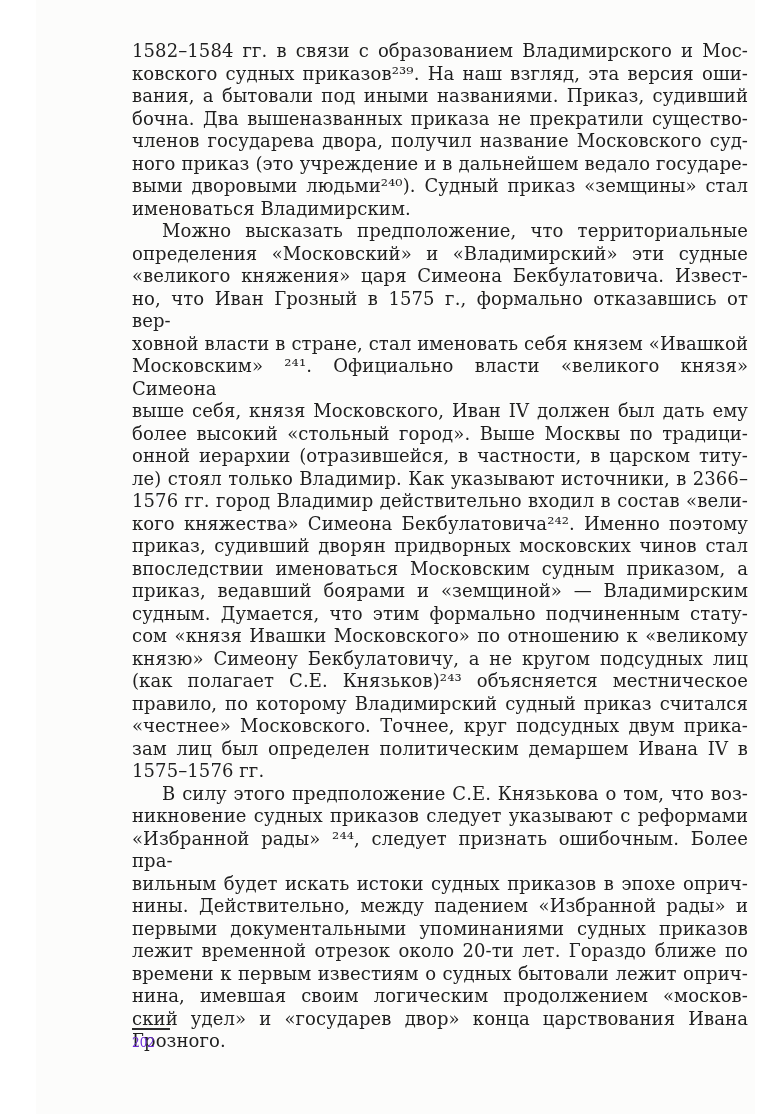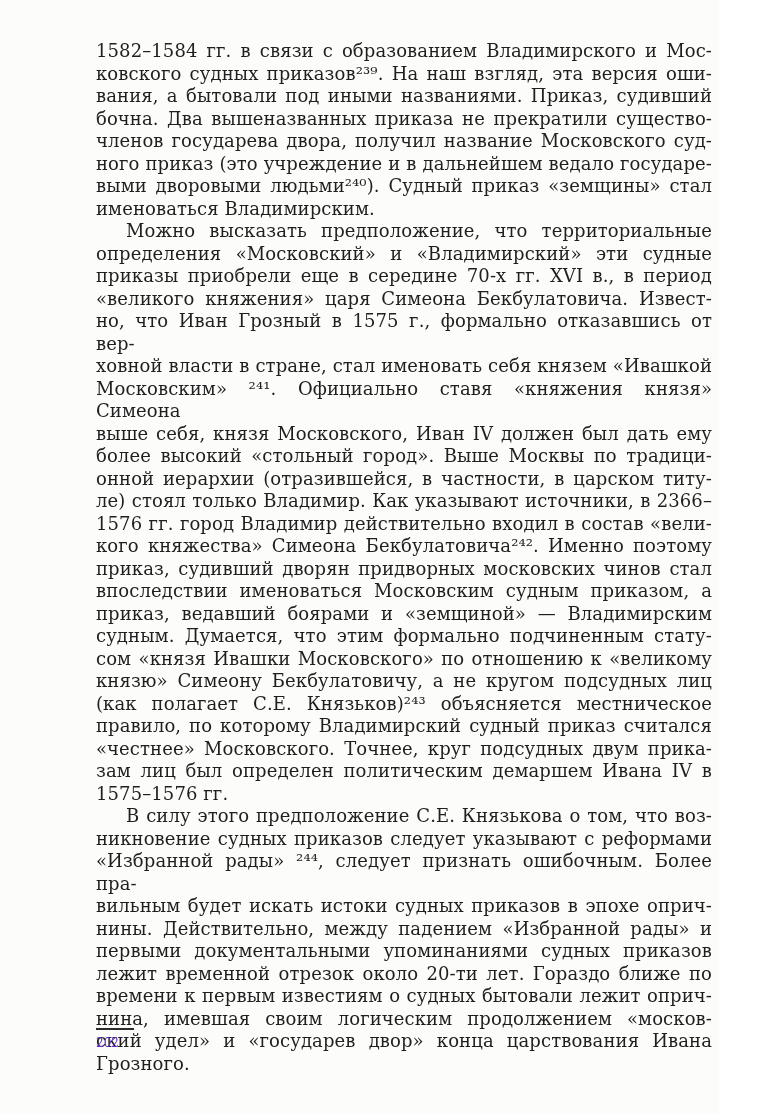--- a/index.html
+++ b/index.html
@@ -8,20 +8,21 @@
     background: #ffffff;
   }
   .scan-page {
     position: relative;
     width: 719px;
     height: 1114px;
     background: #fcfcfb;
     font-family: "DejaVu Serif", "Liberation Serif", serif;
     color: #1f1f1f;
     overflow: hidden;
+    margin-left: 36px;
   }
   .text-block {
     position: absolute;
     left: 96px;
     top: 40px;
     width: 616px;
   }
   .paragraph {
     margin: 0;
     padding: 0;
@@ -69,25 +70,24 @@
       <div class="line">бочна. Два вышеназванных приказа не прекратили существо-</div>
       <div class="line">членов государева двора, получил название Московского суд-</div>
       <div class="line">ного приказ (это учреждение и в дальнейшем ведало государе-</div>
       <div class="line">выми дворовыми людьми²⁴⁰). Судный приказ «земщины» стал</div>
       <div class="line last">именоваться Владимирским.</div>
     </div>
 
     <div class="paragraph indent">
       <div class="line">Можно высказать предположение, что территориальные</div>
       <div class="line">определения «Московский» и «Владимирский» эти судные</div>
-      <div class="line">приказы приобрели еще в середине 70-х гг. XVI в., в период</div>
       <div class="line">«великого княжения» царя Симеона Бекбулатовича. Извест-</div>
       <div class="line">но, что Иван Грозный в 1575 г., формально отказавшись от вер-</div>
       <div class="line">ховной власти в стране, стал именовать себя князем «Ивашкой</div>
-      <div class="line">Московским» ²⁴¹. Официально ставя «княжения князя» Симеона</div>
+      <div class="line">Московским» ²⁴¹. Официально власти «великого князя» Симеона</div>
       <div class="line">выше себя, князя Московского, Иван IV должен был дать ему</div>
       <div class="line">более высокий «стольный город». Выше Москвы по традици-</div>
       <div class="line">онной иерархии (отразившейся, в частности, в царском титу-</div>
       <div class="line">ле) стоял только Владимир. Как указывают источники, в 2366–</div>
       <div class="line">1576 гг. город Владимир действительно входил в состав «вели-</div>
       <div class="line">кого княжества» Симеона Бекбулатовича²⁴². Именно поэтому</div>
       <div class="line">приказ, судивший дворян придворных московских чинов стал</div>
       <div class="line">впоследствии именоваться Московским судным приказом, а</div>
       <div class="line">приказ, ведавший боярами и «земщиной» — Владимирским</div>
       <div class="line">судным. Думается, что этим формально подчиненным стату-</div>

